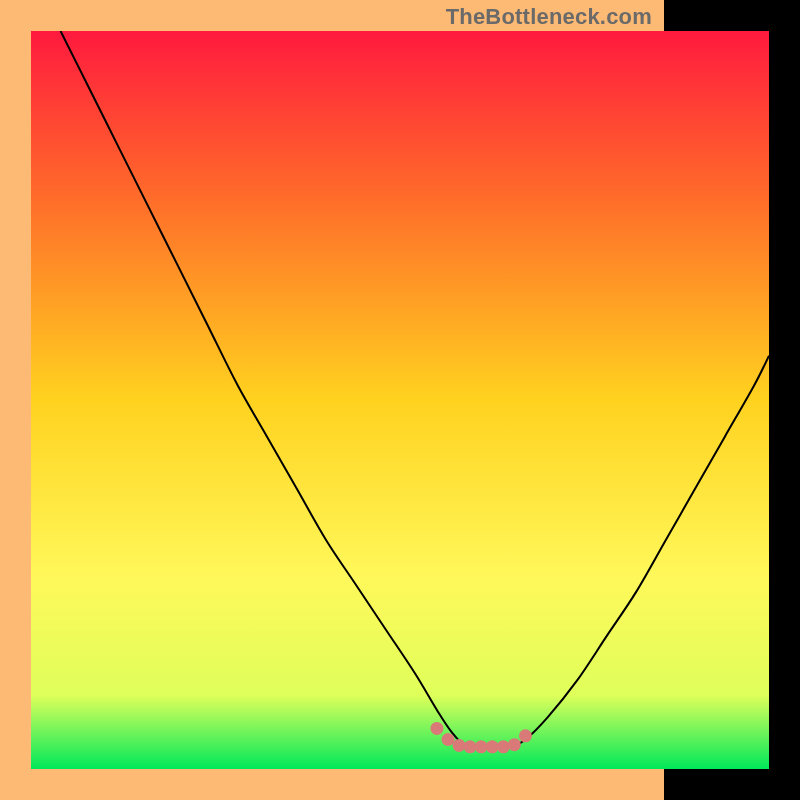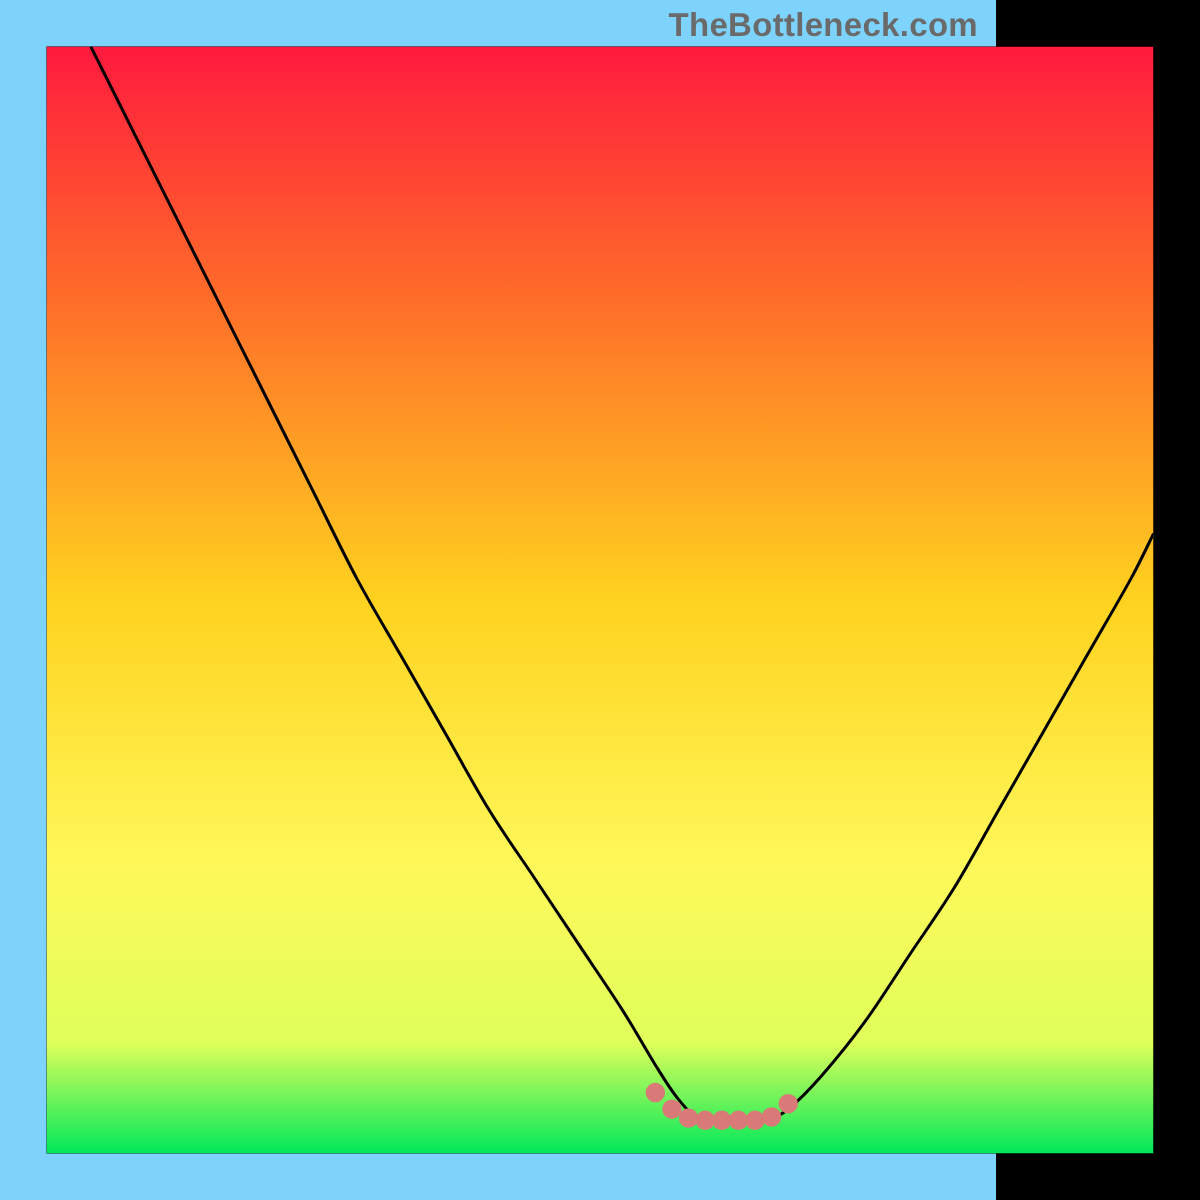--- a/index.html
+++ b/index.html
@@ -1,21 +1,21 @@
 <!DOCTYPE html>
 <html><head>
 <meta charset="utf-8">
 <style>
   * { margin: 0; padding: 0; box-sizing: border-box; }
   html, body { width: 800px; height: 800px; background: #000; overflow: hidden; }
   .frame {
     position: relative;
     width: 664px;
     height: 800px;
-    background: #7dd3fc;
+    background: #fdba74;
   }
   .watermark {
     position: absolute;
     top: 4px;
     right: 12px;
     font-family: Arial, Helvetica, sans-serif;
     font-size: 22px;
     font-weight: bold;
     color: #6a6a6a;
     letter-spacing: 0.2px;

